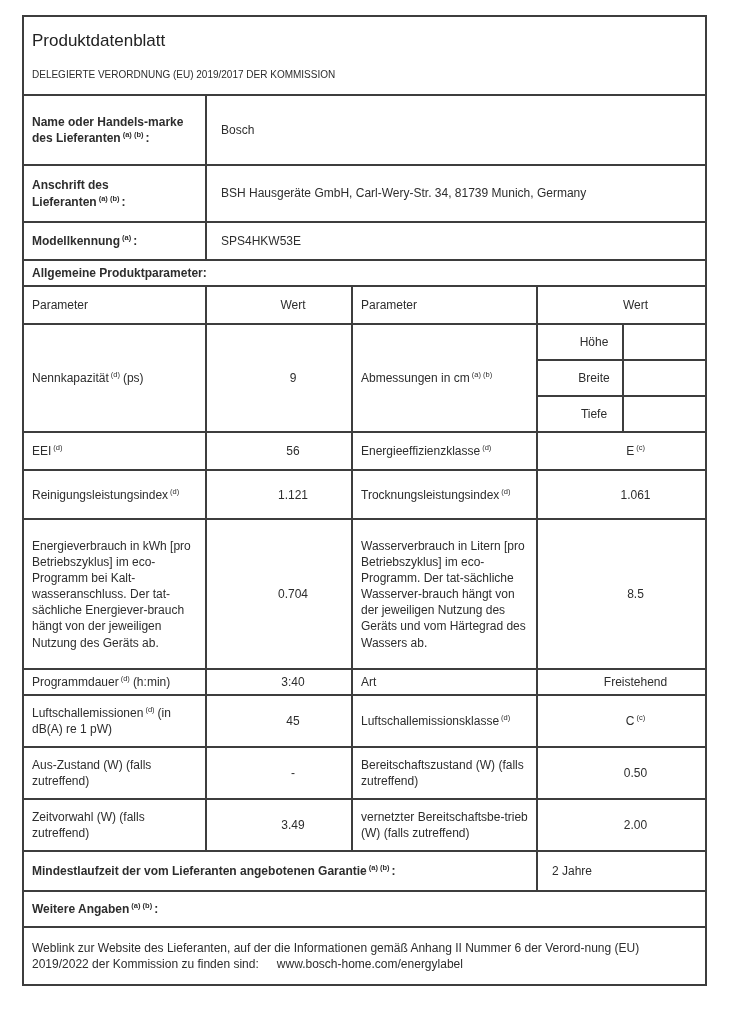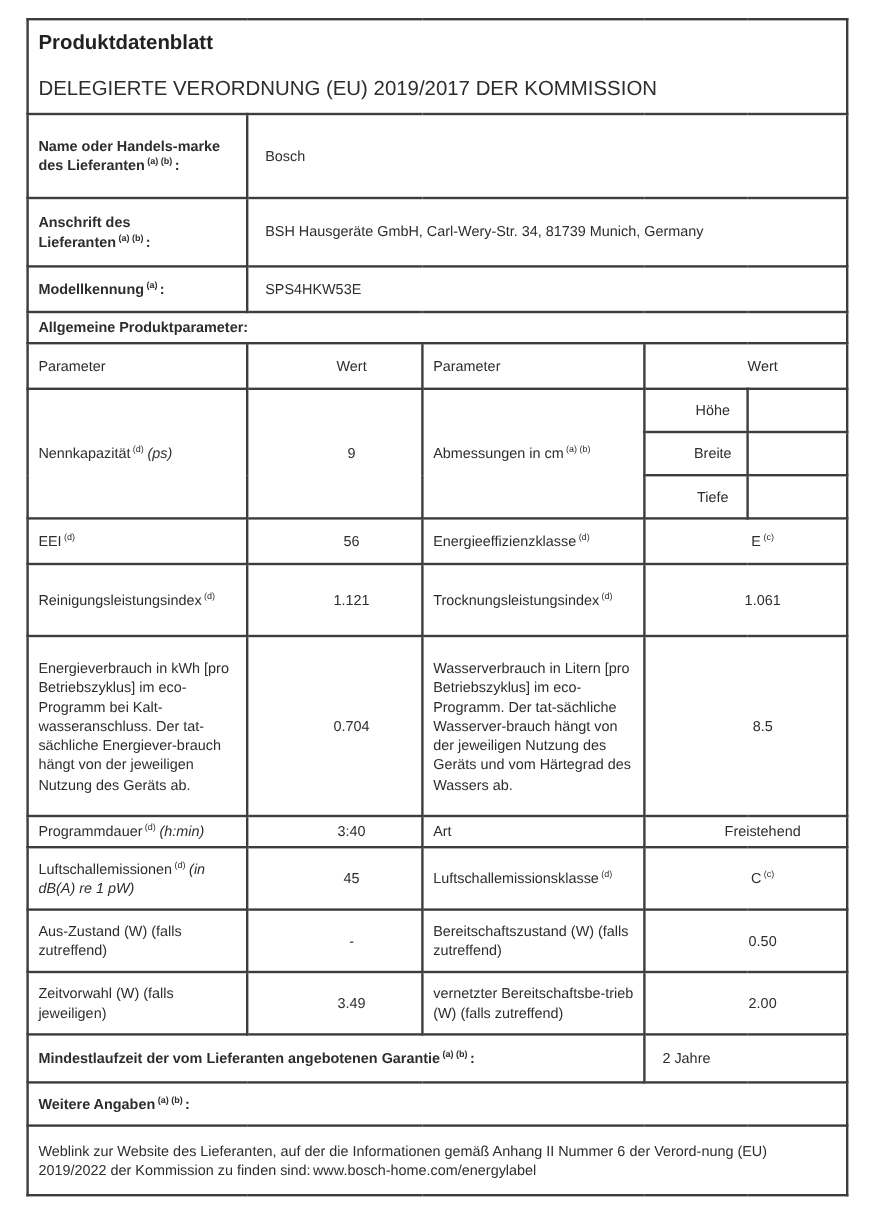--- a/index.html
+++ b/index.html
@@ -34,31 +34,31 @@
   .b  { font-weight: bold; }
   .pad-l { padding-left: 14px; }
   .sup {
     font-size: 7.5px;
     vertical-align: super;
     margin-left: 2px;
     white-space: nowrap;
     letter-spacing: 0;
   }
   .colon { margin-left: 2px; }
-  .unit  { margin-left: 3px; font-style: italic; }
-  .url   { margin-left: 2px; }
+  .unit  { margin-left: 3px; }
+  .url   { margin-left: 18px; }
   .title-cell { padding: 8px 8px; }
   .doc-title {
     font-size: 17px;
-    font-weight: bold;
+    font-weight: normal;
     margin: 0 0 15px 0;
     color: #222222;
   }
   .doc-subtitle {
-    font-size: 17px;
+    font-size: 10px;
     margin: 0;
   }
 </style>
 </head>
 <body>
 
 <div class="sheet">
   <table class="datasheet">
     <colgroup>
       <col style="width:183px">
@@ -134,21 +134,21 @@
       </td>
       <td class="c">56</td>
       <td>
         <span>Energieeffizienzklasse</span><span class="sup">(d)</span>
       </td>
       <td colspan="2" class="c">
         <span>E</span><span class="sup">(c)</span>
       </td>
     </tr>
 
-    <tr style="height:60px">
+    <tr style="height:49px">
       <td>
         <span>Reinigungsleistungsindex</span><span class="sup">(d)</span>
       </td>
       <td class="c">1.121</td>
       <td>
         <span>Trocknungsleistungsindex</span><span class="sup">(d)</span>
       </td>
       <td colspan="2" class="c">1.061</td>
     </tr>
 
@@ -182,21 +182,21 @@
     </tr>
 
     <tr style="height:52px">
       <td>Aus-Zustand (W) (falls zutreffend)</td>
       <td class="c">-</td>
       <td>Bereitschaftszustand (W) (falls zutreffend)</td>
       <td colspan="2" class="c">0.50</td>
     </tr>
 
     <tr style="height:52px">
-      <td>Zeitvorwahl (W) (falls jeweiligen)</td>
+      <td>Zeitvorwahl (W) (falls zutreffend)</td>
       <td class="c">3.49</td>
       <td>vernetzter Bereitschaftsbe-trieb (W) (falls zutreffend)</td>
       <td colspan="2" class="c">2.00</td>
     </tr>
 
     <tr style="height:40px">
       <td colspan="3" class="b">
         <span>Mindestlaufzeit der vom Lieferanten angebotenen Garantie</span><span class="sup">(a) (b)</span><span class="colon">:</span>
       </td>
       <td colspan="2" class="pad-l">2 Jahre</td>

